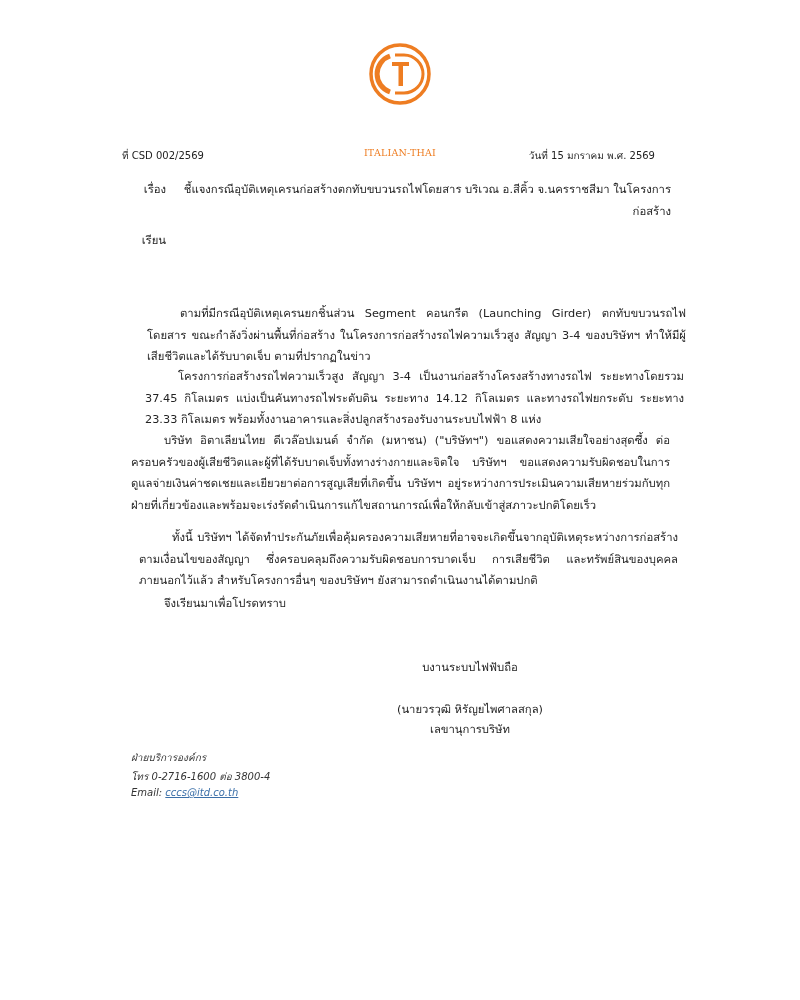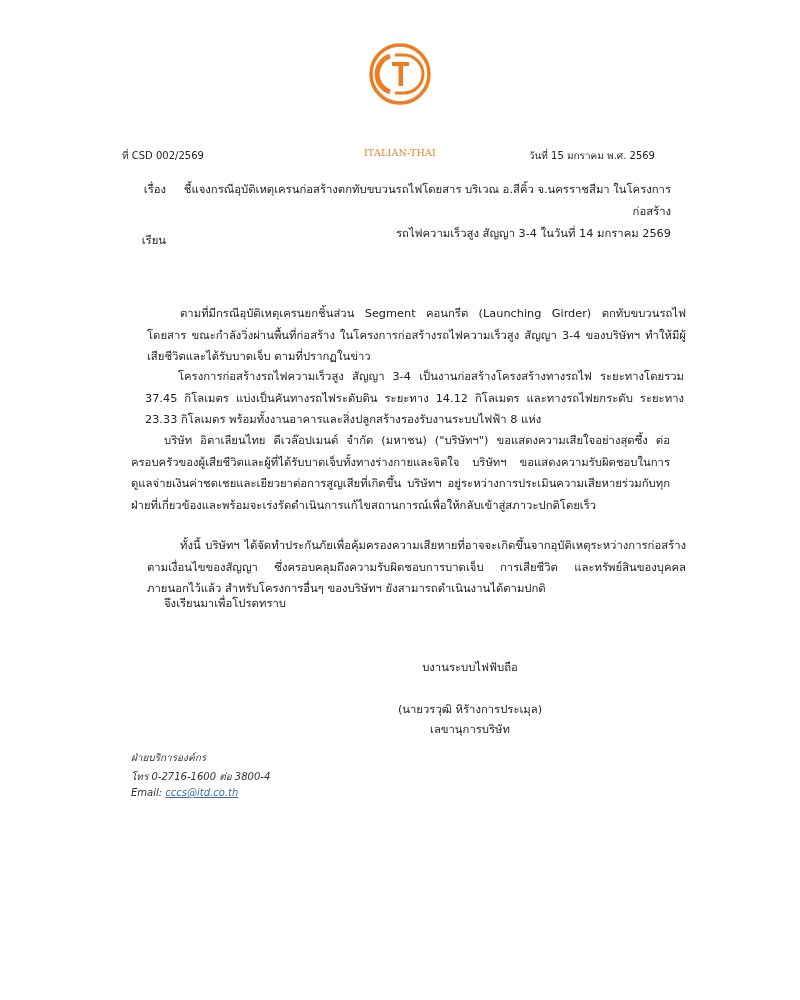--- a/index.html
+++ b/index.html
@@ -62,39 +62,38 @@
 
 <div class="ref-line">
   <span>ที่ CSD 002/2569</span>
   <span>วันที่ 15 มกราคม พ.ศ. 2569</span>
 </div>
 
 <div class="field" style="top:179px;">
   <span class="label">เรื่อง</span>
   <div class="value">
     <div>ชี้แจงกรณีอุบัติเหตุเครนก่อสร้างตกทับขบวนรถไฟโดยสาร บริเวณ อ.สีคิ้ว จ.นครราชสีมา ในโครงการก่อสร้าง</div>
-    <div>รถไฟความเร็วสูง สัญญา 3-4 ในวันที่ 14 มกราคม 2569</div>
   </div>
 </div>
 
 <div class="field" style="top:230px;">
   <span class="label">เรียน</span>
   <div class="value">
   </div>
 </div>
 
 <p class="para" style="top:287px; margin:16px;">ตามที่มีกรณีอุบัติเหตุเครนยกชิ้นส่วน Segment คอนกรีต (Launching Girder) ตกทับขบวนรถไฟโดยสาร ขณะกำลังวิ่งผ่านพื้นที่ก่อสร้าง ในโครงการก่อสร้างรถไฟความเร็วสูง สัญญา 3-4 ของบริษัทฯ ทำให้มีผู้เสียชีวิตและได้รับบาดเจ็บ ตามที่ปรากฏในข่าว</p>
 <p class="para" style="top:352px; margin:14px;">โครงการก่อสร้างรถไฟความเร็วสูง สัญญา 3-4 เป็นงานก่อสร้างโครงสร้างทางรถไฟ ระยะทางโดยรวม 37.45 กิโลเมตร แบ่งเป็นคันทางรถไฟระดับดิน ระยะทาง 14.12 กิโลเมตร และทางรถไฟยกระดับ ระยะทาง 23.33 กิโลเมตร พร้อมทั้งงานอาคารและสิ่งปลูกสร้างรองรับงานระบบไฟฟ้า 8 แห่ง</p>
 <p class="para" style="top:430px; margin:0;">บริษัท อิตาเลียนไทย ดีเวล๊อปเมนต์ จำกัด (มหาชน) ("บริษัทฯ") ขอแสดงความเสียใจอย่างสุดซึ้ง ต่อครอบครัวของผู้เสียชีวิตและผู้ที่ได้รับบาดเจ็บทั้งทางร่างกายและจิตใจ บริษัทฯ ขอแสดงความรับผิดชอบในการดูแลจ่ายเงินค่าชดเชยและเยียวยาต่อการสูญเสียที่เกิดขึ้น บริษัทฯ อยู่ระหว่างการประเมินความเสียหายร่วมกับทุกฝ่ายที่เกี่ยวข้องและพร้อมจะเร่งรัดดำเนินการแก้ไขสถานการณ์เพื่อให้กลับเข้าสู่สภาวะปกติโดยเร็ว</p>
-<p class="para" style="top:519px; margin:16px;">ทั้งนี้ บริษัทฯ ได้จัดทำประกันภัยเพื่อคุ้มครองความเสียหายที่อาจจะเกิดขึ้นจากอุบัติเหตุระหว่างการก่อสร้างตามเงื่อนไขของสัญญา ซึ่งครอบคลุมถึงความรับผิดชอบการบาดเจ็บ การเสียชีวิต และทรัพย์สินของบุคคลภายนอกไว้แล้ว สำหรับโครงการอื่นๆ ของบริษัทฯ ยังสามารถดำเนินงานได้ตามปกติ</p>
+<p class="para" style="top:519px; margin:8px;">ทั้งนี้ บริษัทฯ ได้จัดทำประกันภัยเพื่อคุ้มครองความเสียหายที่อาจจะเกิดขึ้นจากอุบัติเหตุระหว่างการก่อสร้างตามเงื่อนไขของสัญญา ซึ่งครอบคลุมถึงความรับผิดชอบการบาดเจ็บ การเสียชีวิต และทรัพย์สินของบุคคลภายนอกไว้แล้ว สำหรับโครงการอื่นๆ ของบริษัทฯ ยังสามารถดำเนินงานได้ตามปกติ</p>
 
 <div class="closing">จึงเรียนมาเพื่อโปรดทราบ</div>
 
 <div class="sign" style="top:658px;">บงานระบบไฟฟับถือ</div>
-<div class="sign" style="top:700px;">(นายวรวุฒิ  หิรัางการประเมุล)</div>
+<div class="sign" style="top:700px;">(นายวรวุฒิ  หิรัญยไพศาลสกุล)</div>
 <div class="sign" style="top:720px;">เลขานุการบริษัท</div>
 
 <div class="footer" style="top:750px;">ฝ่ายบริการองค์กร</div>
 <div class="footer" style="top:769px;">โทร 0-2716-1600 ต่อ 3800-4</div>
 <div class="footer" style="top:787px;">
   <span>Email:</span>
   <a>cccs@itd.co.th</a>
 </div>
 
 </body></html>

